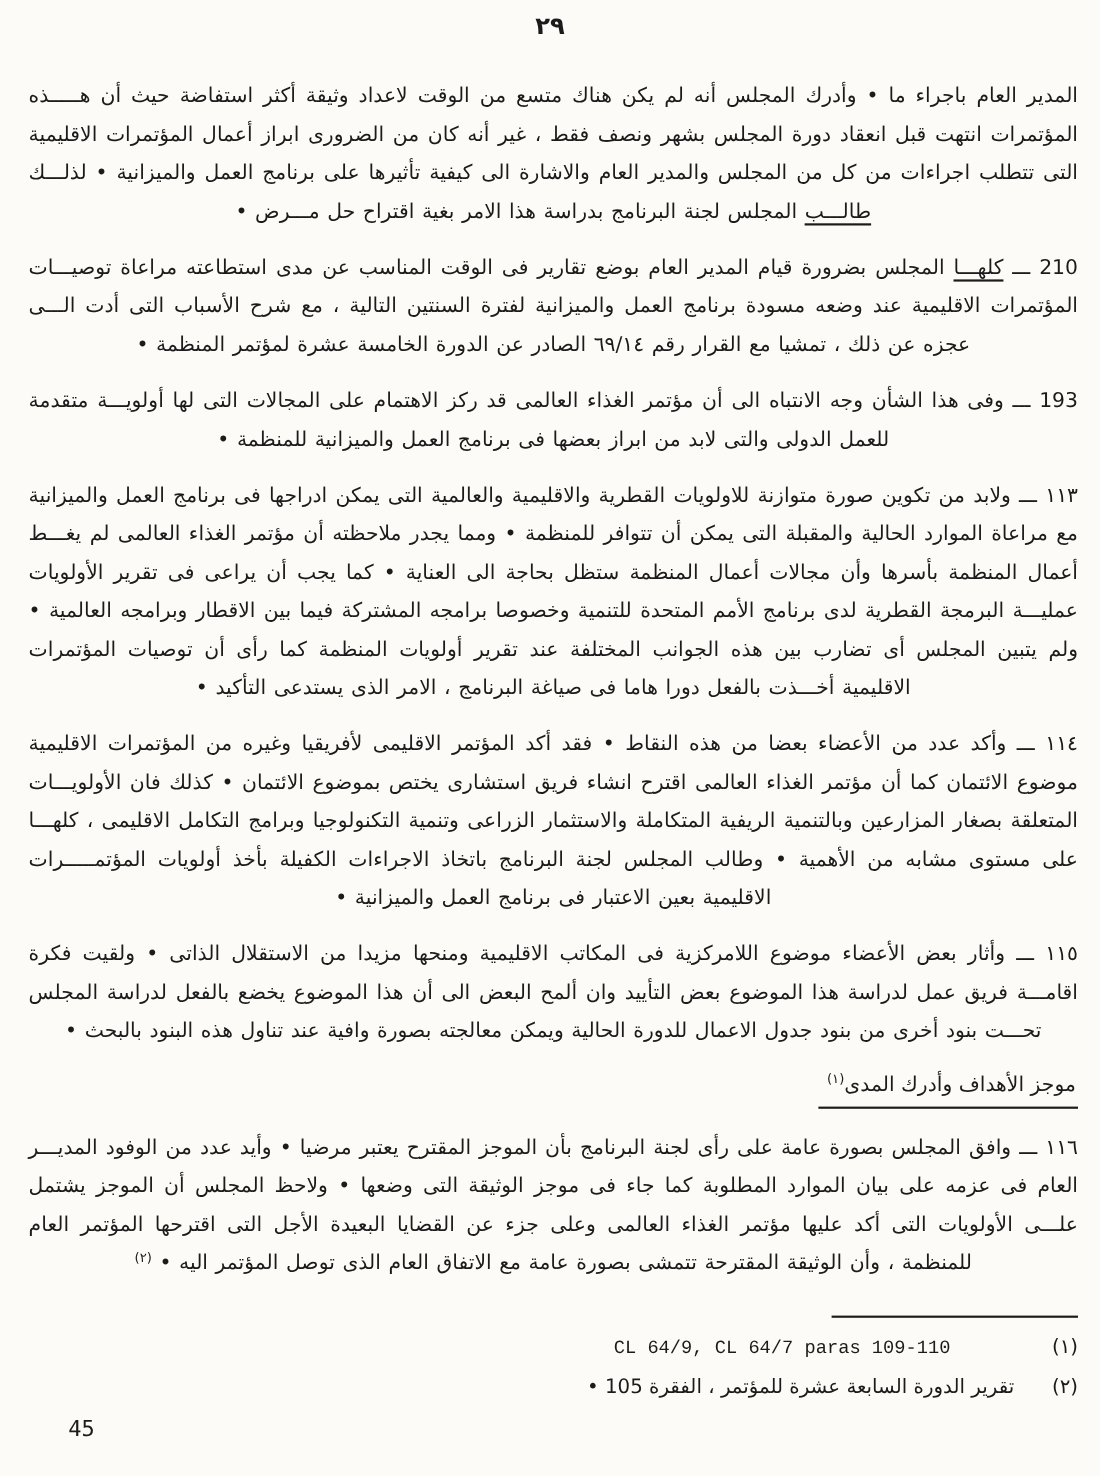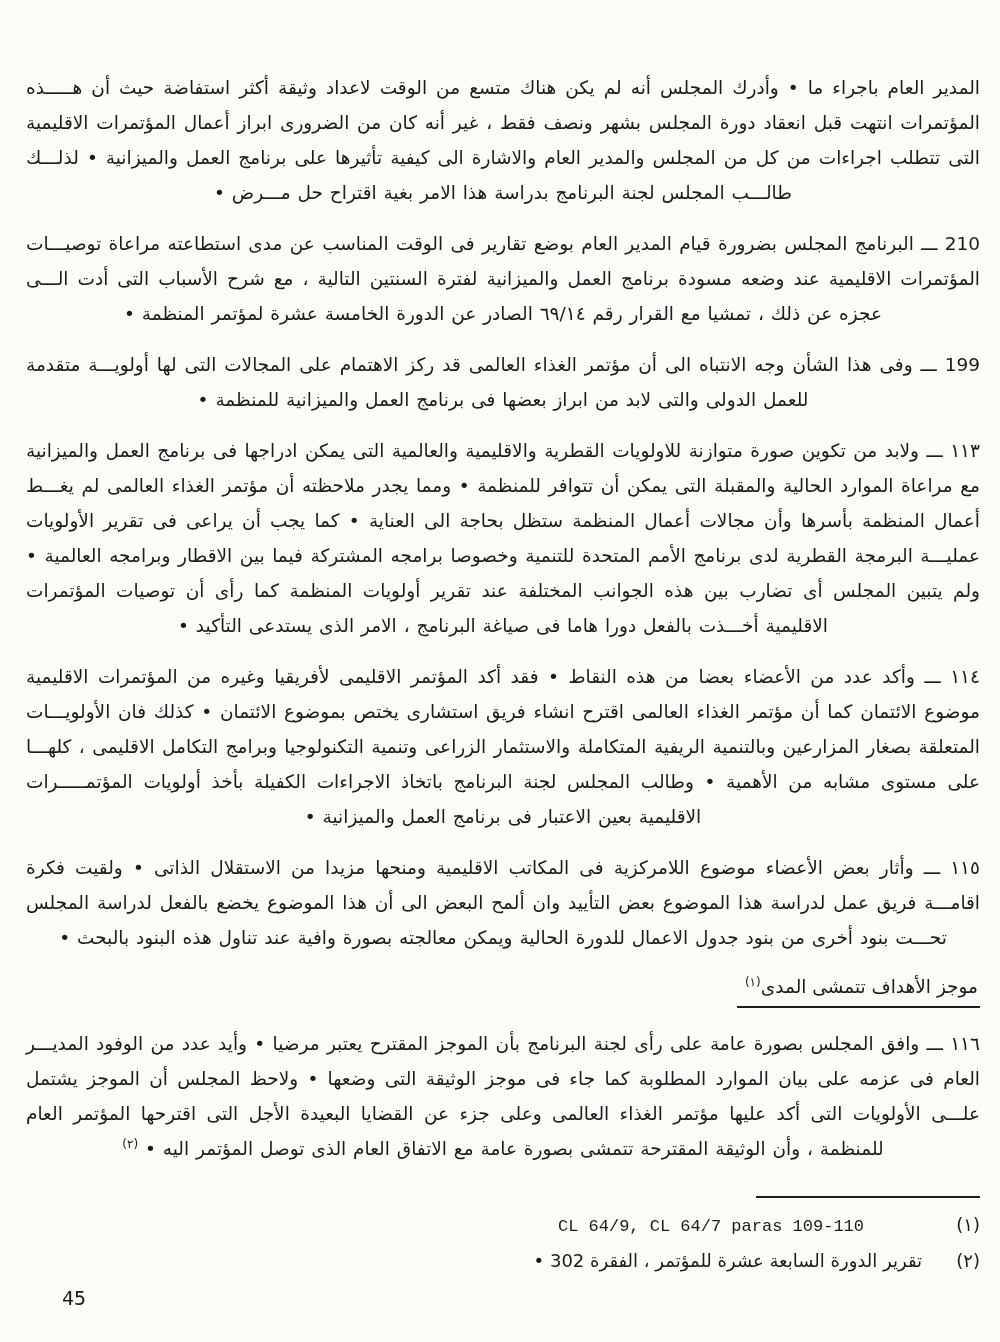--- a/index.html
+++ b/index.html
@@ -22,20 +22,21 @@
   .para {
     direction:rtl;
     text-align:justify;
     text-align-last:center;
     font-size:18.5px;
     line-height:35px;
     margin:0 0 16px 0;
     word-spacing:1px;
   }
   .u {
+    text-decoration:underline;
     text-decoration-thickness:1.5px;
     text-underline-offset:5px;
     margin-top:42px;
   }
   sup { font-size:12px; line-height:0; }
   .heading-row {
     direction:rtl; text-align:right;
     font-size:18.5px; line-height:32px;
     margin:4px 0 18px 0;
   }
@@ -67,52 +68,53 @@
     font-family:"DejaVu Sans Mono",monospace;
     font-size:20px;
     text-align:right;
   }
 </style>
 </head>
 <body>
 
 <div class="page">
 
+  <div class="top-num">٢٩</div>
 
   <div class="content">
 
     <p class="para" dir="rtl"><span>المدير العام باجراء ما • وأدرك المجلس أنه لم يكن هناك متسع من الوقت لاعداد وثيقة أكثر استفاضة حيث أن هـــــذه المؤتمرات انتهت قبل انعقاد دورة المجلس بشهر ونصف فقط ، غير أنه كان من الضرورى ابراز أعمال المؤتمرات الاقليمية التى تتطلب اجراءات من كل من المجلس والمدير العام والاشارة الى كيفية تأثيرها على برنامج العمل والميزانية • لذلـــك </span><span class="u">طالـــب</span><span> المجلس لجنة البرنامج بدراسة هذا الامر بغية اقتراح حل مـــرض •</span></p>
 
-    <p class="para" dir="rtl"><span>210 ـــ </span><span class="u">البرنامج</span><span> المجلس بضرورة قيام المدير العام بوضع تقارير فى الوقت المناسب عن مدى استطاعته مراعاة توصيـــات المؤتمرات الاقليمية عند وضعه مسودة برنامج العمل والميزانية لفترة السنتين التالية ، مع شرح الأسباب التى أدت الـــى عجزه عن ذلك ، تمشيا مع القرار رقم ٦٩/١٤ الصادر عن الدورة الخامسة عشرة لمؤتمر المنظمة •</span></p>
+    <p class="para" dir="rtl"><span>210 ـــ </span><span class="u">كلهـــا</span><span> المجلس بضرورة قيام المدير العام بوضع تقارير فى الوقت المناسب عن مدى استطاعته مراعاة توصيـــات المؤتمرات الاقليمية عند وضعه مسودة برنامج العمل والميزانية لفترة السنتين التالية ، مع شرح الأسباب التى أدت الـــى عجزه عن ذلك ، تمشيا مع القرار رقم ٦٩/١٤ الصادر عن الدورة الخامسة عشرة لمؤتمر المنظمة •</span></p>
 
-    <p class="para" dir="rtl"><span>199 ـــ وفى هذا الشأن وجه الانتباه الى أن مؤتمر الغذاء العالمى قد ركز الاهتمام على المجالات التى لها أولويـــة متقدمة للعمل الدولى والتى لابد من ابراز بعضها فى برنامج العمل والميزانية للمنظمة •</span></p>
+    <p class="para" dir="rtl"><span>193 ـــ وفى هذا الشأن وجه الانتباه الى أن مؤتمر الغذاء العالمى قد ركز الاهتمام على المجالات التى لها أولويـــة متقدمة للعمل الدولى والتى لابد من ابراز بعضها فى برنامج العمل والميزانية للمنظمة •</span></p>
 
     <p class="para" dir="rtl"><span>١١٣ ـــ ولابد من تكوين صورة متوازنة للاولويات القطرية والاقليمية والعالمية التى يمكن ادراجها فى برنامج العمل والميزانية مع مراعاة الموارد الحالية والمقبلة التى يمكن أن تتوافر للمنظمة • ومما يجدر ملاحظته أن مؤتمر الغذاء العالمى لم يغـــط أعمال المنظمة بأسرها وأن مجالات أعمال المنظمة ستظل بحاجة الى العناية • كما يجب أن يراعى فى تقرير الأولويات عمليـــة البرمجة القطرية لدى برنامج الأمم المتحدة للتنمية وخصوصا برامجه المشتركة فيما بين الاقطار وبرامجه العالمية • ولم يتبين المجلس أى تضارب بين هذه الجوانب المختلفة عند تقرير أولويات المنظمة كما رأى أن توصيات المؤتمرات الاقليمية أخـــذت بالفعل دورا هاما فى صياغة البرنامج ، الامر الذى يستدعى التأكيد •</span></p>
 
     <p class="para" dir="rtl"><span>١١٤ ـــ وأكد عدد من الأعضاء بعضا من هذه النقاط • فقد أكد المؤتمر الاقليمى لأفريقيا وغيره من المؤتمرات الاقليمية موضوع الائتمان كما أن مؤتمر الغذاء العالمى اقترح انشاء فريق استشارى يختص بموضوع الائتمان • كذلك فان الأولويـــات المتعلقة بصغار المزارعين وبالتنمية الريفية المتكاملة والاستثمار الزراعى وتنمية التكنولوجيا وبرامج التكامل الاقليمى ، كلهـــا على مستوى مشابه من الأهمية • وطالب المجلس لجنة البرنامج باتخاذ الاجراءات الكفيلة بأخذ أولويات المؤتمـــــرات الاقليمية بعين الاعتبار فى برنامج العمل والميزانية •</span></p>
 
     <p class="para" dir="rtl"><span>١١٥ ـــ وأثار بعض الأعضاء موضوع اللامركزية فى المكاتب الاقليمية ومنحها مزيدا من الاستقلال الذاتى • ولقيت فكرة اقامـــة فريق عمل لدراسة هذا الموضوع بعض التأييد وان ألمح البعض الى أن هذا الموضوع يخضع بالفعل لدراسة المجلس تحـــت بنود أخرى من بنود جدول الاعمال للدورة الحالية ويمكن معالجته بصورة وافية عند تناول هذه البنود بالبحث •</span></p>
 
     <div class="heading-row">
-      <span class="heading-underline"><span>موجز الأهداف تتمشى المدى</span><sup>(١)</sup></span>
+      <span class="heading-underline"><span>موجز الأهداف وأدرك المدى</span><sup>(١)</sup></span>
     </div>
 
     <p class="para" dir="rtl"><span>١١٦ ـــ وافق المجلس بصورة عامة على رأى لجنة البرنامج بأن الموجز المقترح يعتبر مرضيا • وأيد عدد من الوفود المديـــر العام فى عزمه على بيان الموارد المطلوبة كما جاء فى موجز الوثيقة التى وضعها • ولاحظ المجلس أن الموجز يشتمل علـــى الأولويات التى أكد عليها مؤتمر الغذاء العالمى وعلى جزء عن القضايا البعيدة الأجل التى اقترحها المؤتمر العام للمنظمة ، وأن الوثيقة المقترحة تتمشى بصورة عامة مع الاتفاق العام الذى توصل المؤتمر اليه • </span><sup>(٢)</sup></p>
 
   </div>
 
   <div class="footnotes">
     <div class="fn-rule"></div>
 
     <div class="fn-row">
       <span class="fn-marker">(١)</span>
       <span class="fn-text latin">CL 64/9, CL 64/7 paras 109-110</span>
     </div>
 
     <div class="fn-row">
       <span class="fn-marker">(٢)</span>
-      <span class="fn-text arabic">تقرير الدورة السابعة عشرة للمؤتمر ، الفقرة 302 •</span>
+      <span class="fn-text arabic">تقرير الدورة السابعة عشرة للمؤتمر ، الفقرة 105 •</span>
     </div>
   </div>
 
   <div class="bottom-num">45</div>
 
 </div>
 
 </body></html>

